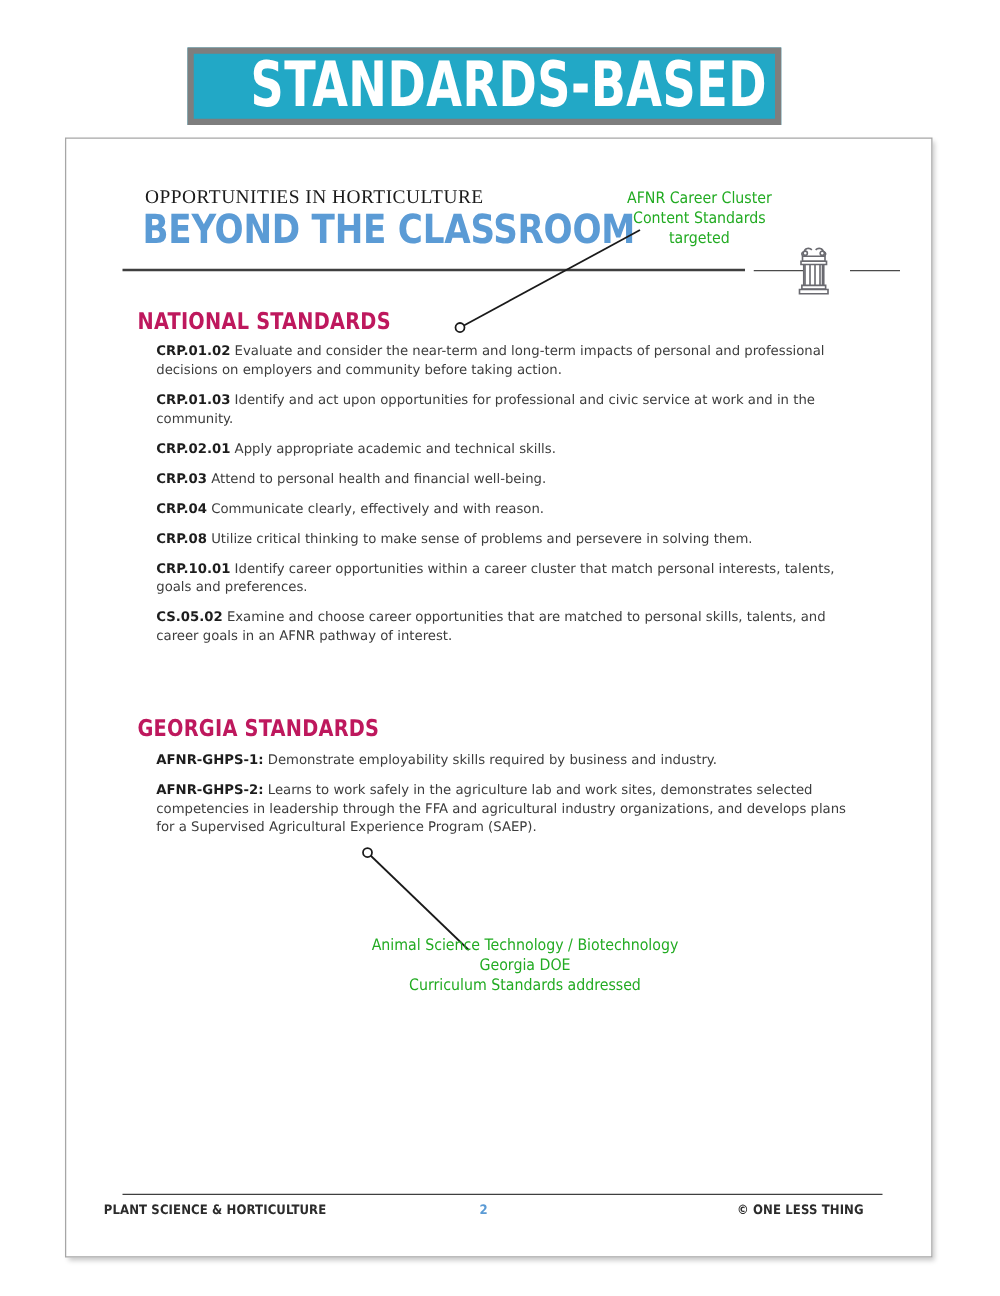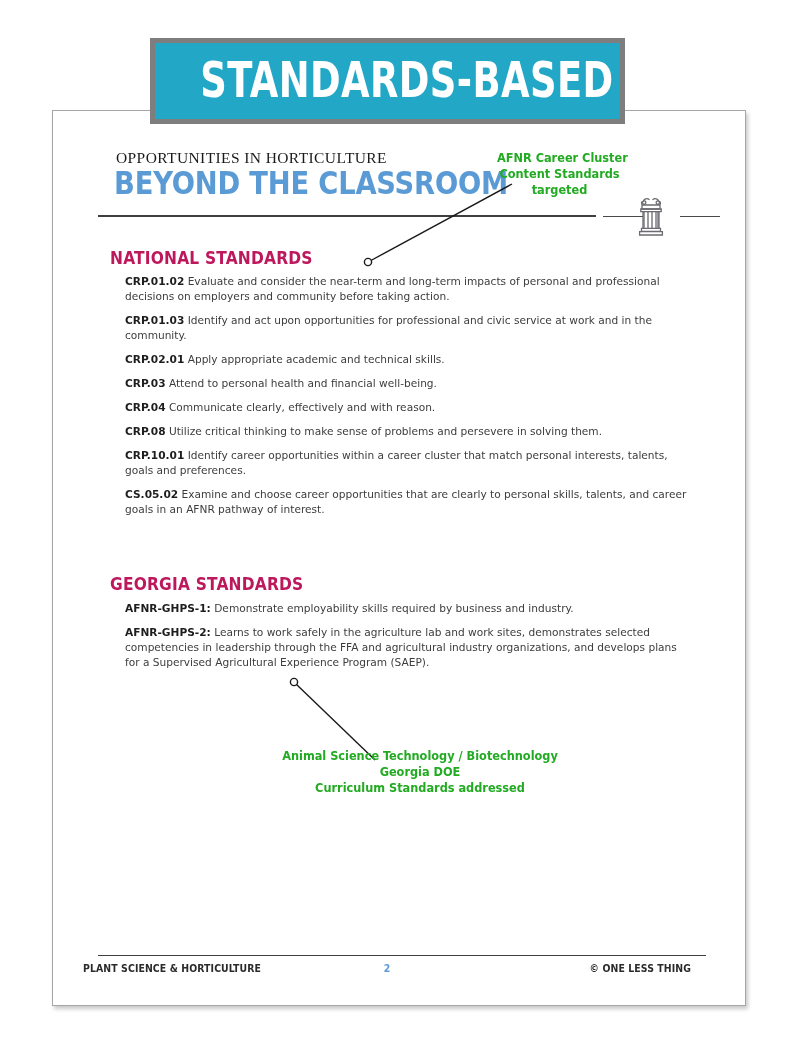--- a/index.html
+++ b/index.html
@@ -14,21 +14,21 @@
     position: relative;
     overflow: hidden;
   }
 
   
   #banner-wrap {
     position: absolute;
     left: 150px;
     top: 38px;
     width: 475px;
-    height: 86px;
+    height: 62px;
     border: 5px solid #7e7e7e;
     background: #22a8c6;
     box-sizing: border-box;
     z-index: 5;
     text-decoration: underline;
   }
   #banner-text {
     position: absolute;
     left: 0; right: 0;
     top: 50%;
@@ -169,21 +169,20 @@
   
   .annotation {
     position: absolute;
     font-family: "Liberation Sans Narrow", "DejaVu Sans Condensed", "Liberation Sans", sans-serif;
     color: #22ab22;
     font-size: 12.6px;
     line-height: 1.28;
     text-align: center;
     white-space: nowrap;
     z-index: 8;
-    font-weight: bold;
   }
   #annotation-top {
     left: 497px;
     top: 150px;
     width: 125px;
   }
   #annotation-bottom {
     left: 275px;
     top: 748px;
     width: 290px;
@@ -265,21 +264,21 @@
 
   <div id="national-heading" class="section-heading"><span>NATIONAL STANDARDS</span></div>
   <ul id="national-list" class="std-list">
     <li class="std-item"><span class="std-code">CRP.01.02</span> <span>Evaluate and consider the near-term and long-term impacts of personal and professional decisions on employers and community before taking action.</span></li>
     <li class="std-item"><span class="std-code">CRP.01.03</span> <span>Identify and act upon opportunities for professional and civic service at work and in the community.</span></li>
     <li class="std-item"><span class="std-code">CRP.02.01</span> <span>Apply appropriate academic and technical skills.</span></li>
     <li class="std-item"><span class="std-code">CRP.03</span> <span>Attend to personal health and financial well-being.</span></li>
     <li class="std-item"><span class="std-code">CRP.04</span> <span>Communicate clearly, effectively and with reason.</span></li>
     <li class="std-item"><span class="std-code">CRP.08</span> <span>Utilize critical thinking to make sense of problems and persevere in solving them.</span></li>
     <li class="std-item"><span class="std-code">CRP.10.01</span> <span>Identify career opportunities within a career cluster that match personal interests, talents, goals and preferences.</span></li>
-    <li class="std-item"><span class="std-code">CS.05.02</span> <span>Examine and choose career opportunities that are clearly to personal skills, talents, and career goals in an AFNR pathway of interest.</span></li>
+    <li class="std-item"><span class="std-code">CS.05.02</span> <span>Examine and choose career opportunities that are matched to personal skills, talents, and career goals in an AFNR pathway of interest.</span></li>
   </ul>
 
   <div id="georgia-heading" class="section-heading"><span>GEORGIA STANDARDS</span></div>
   <ul id="georgia-list" class="std-list">
     <li class="std-item"><span class="std-code">AFNR-GHPS-1:</span> <span>Demonstrate employability skills required by business and industry.</span></li>
     <li class="std-item"><span class="std-code">AFNR-GHPS-2:</span> <span>Learns to work safely in the agriculture lab and work sites, demonstrates selected competencies in leadership through the FFA and agricultural industry organizations, and develops plans for a Supervised Agricultural Experience Program (SAEP).</span></li>
   </ul>
 
   <div id="footer-rule"></div>
   <div id="footer">

